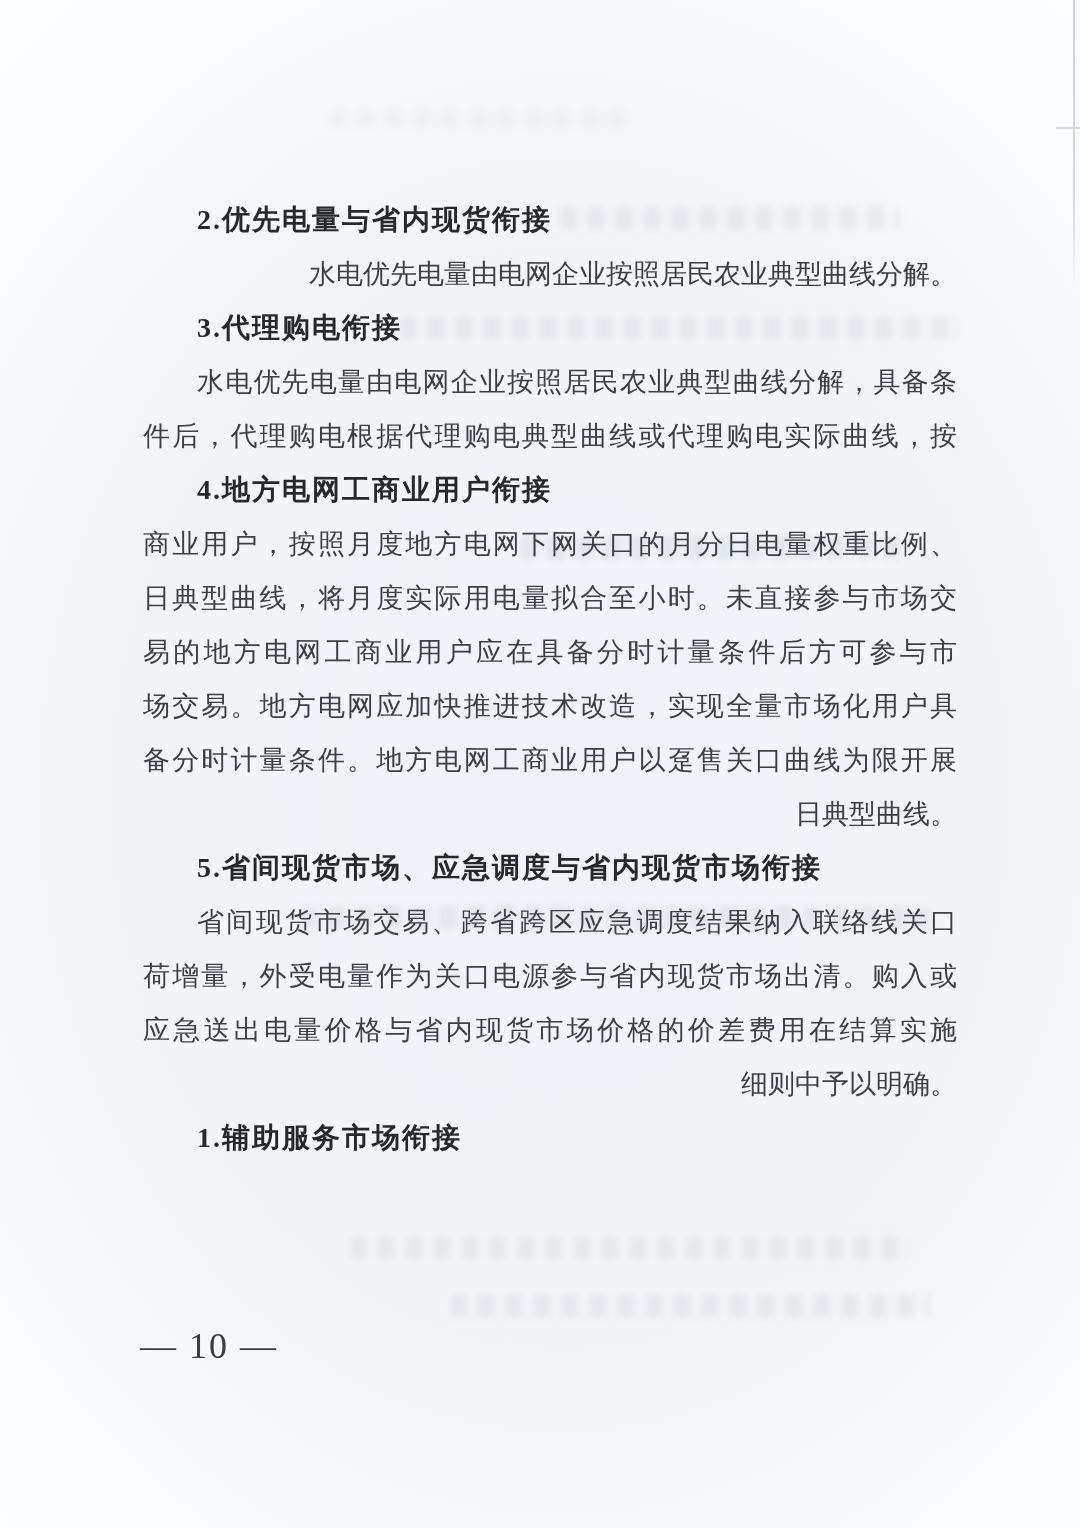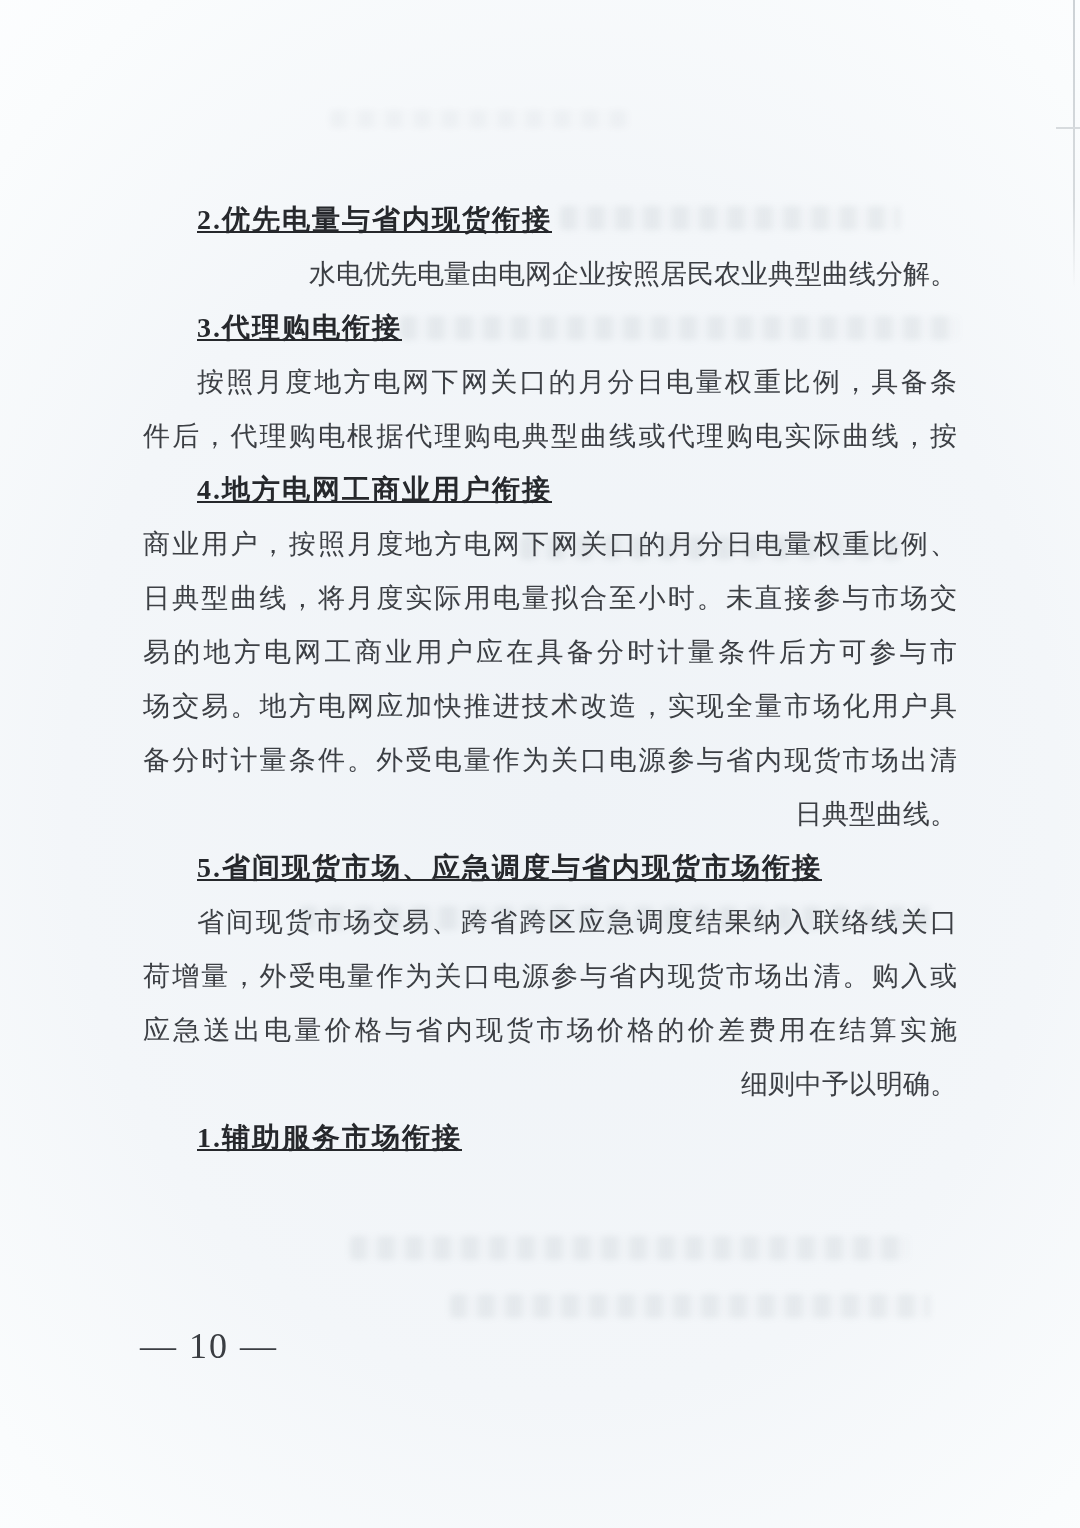--- a/index.html
+++ b/index.html
@@ -32,21 +32,20 @@
     font-size: 27px;
     color: #3c3f44;
     white-space: normal;
   }
   .h {
     font-weight: 700;
     font-size: 28px;
     color: #26282c;
     text-indent: 54px;
     letter-spacing: 2px;
-    text-decoration: underline;
   }
   .pf {
     text-indent: 54px;
   }
   .j {
     text-align: justify;
     text-align-last: justify;
   }
   .pl {
     text-align: right;
@@ -106,29 +105,29 @@
   <div class="ghost" style="left:300px; top:906px; width:630px; height:24px;"></div>
   <div class="ghost" style="left:350px; top:1236px; width:560px; height:24px;"></div>
   <div class="ghost" style="left:450px; top:1294px; width:480px; height:24px;"></div>
 
   <div class="content">
 
     <div class="line h">2.优先电量与省内现货衔接</div>
     <div class="line pf pl">水电优先电量由电网企业按照居民农业典型曲线分解。</div>
 
     <div class="line h">3.代理购电衔接</div>
-    <div class="line pf j">按照月度地方电网下网关口的月分日电量权重比例，具备条</div>
+    <div class="line pf j">水电优先电量由电网企业按照居民农业典型曲线分解，具备条</div>
     <div class="line j">件后，代理购电根据代理购电典型曲线或代理购电实际曲线，按</div>
 
     <div class="line h">4.地方电网工商业用户衔接</div>
     <div class="line j">商业用户，按照月度地方电网下网关口的月分日电量权重比例、</div>
     <div class="line j">日典型曲线，将月度实际用电量拟合至小时。未直接参与市场交</div>
     <div class="line j">易的地方电网工商业用户应在具备分时计量条件后方可参与市</div>
     <div class="line j">场交易。地方电网应加快推进技术改造，实现全量市场化用户具</div>
-    <div class="line j">备分时计量条件。外受电量作为关口电源参与省内现货市场出清</div>
+    <div class="line j">备分时计量条件。地方电网工商业用户以趸售关口曲线为限开展</div>
     <div class="line pl">日典型曲线。</div>
 
     <div class="line h">5.省间现货市场、应急调度与省内现货市场衔接</div>
     <div class="line pf j">省间现货市场交易、跨省跨区应急调度结果纳入联络线关口</div>
     <div class="line j">荷增量，外受电量作为关口电源参与省内现货市场出清。购入或</div>
     <div class="line j">应急送出电量价格与省内现货市场价格的价差费用在结算实施</div>
     <div class="line pl">细则中予以明确。</div>
 
     <div class="line h">1.辅助服务市场衔接</div>
 

